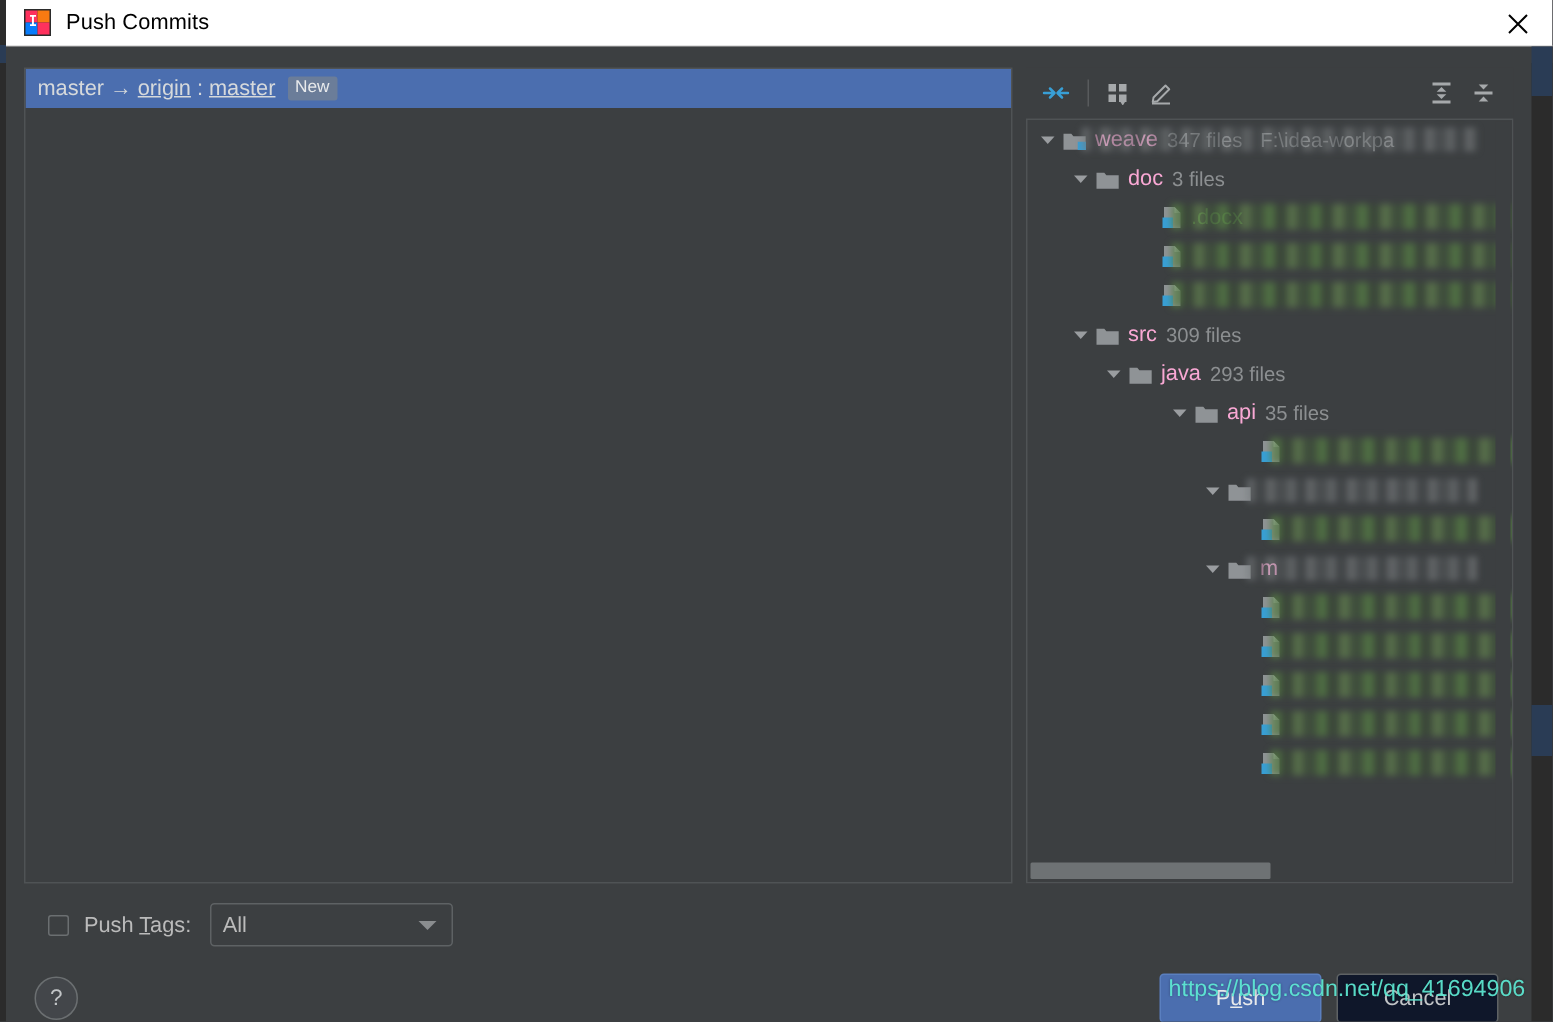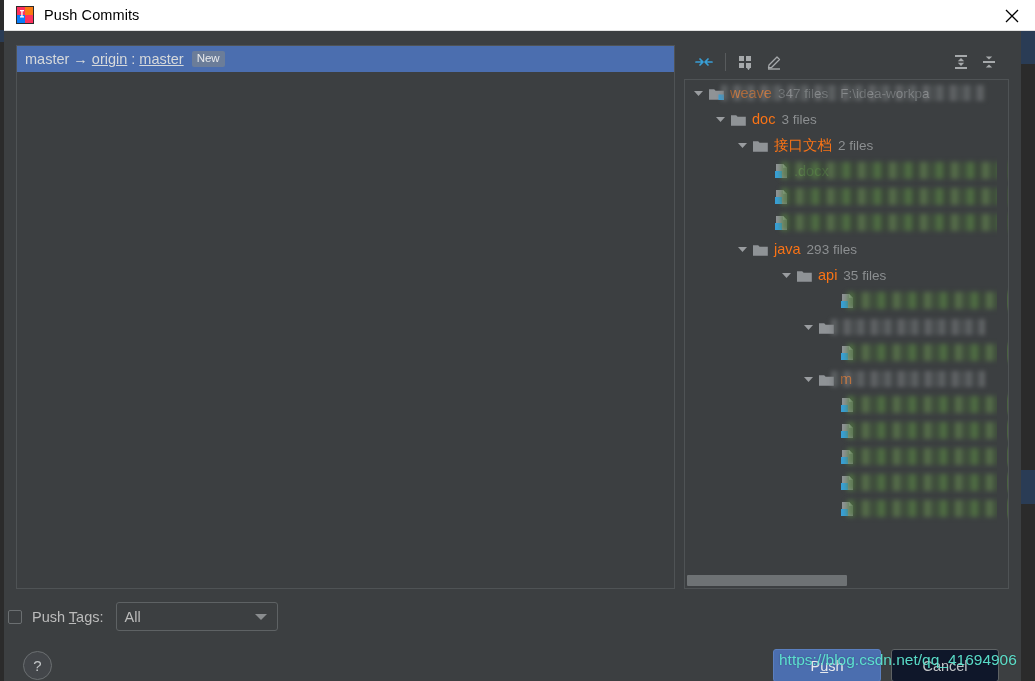--- a/index.html
+++ b/index.html
@@ -168,21 +168,21 @@
   .twisty-none { width: 14px; flex: none; margin-right: 3px; }
   .folder-ico {
     width: 17px; height: 15px; flex: none;
     margin-right: 5px;
     position: relative;
   }
   .file-ico {
     width: 15px; height: 16px; flex: none;
     margin-right: 5px;
   }
-  .node-name { color: #f97316; }
+  .node-name { color: #f9a8d4; }
   .node-count { color: #8c8f91; margin-left: 6px; font-size: 13.5px; }
   .node-path { color: #8c8f91; margin-left: 12px; font-size: 13.5px; }
   .node-green { color: #5c8a4e; }
 
   
   .blurbox {
     position: absolute;
     pointer-events: none;
   }
   .blur-grey { background:
@@ -231,21 +231,21 @@
     background: #2a3c55;
   }
   .right-gutter-blue-bot {
     position: absolute; right: 0; bottom: 0;
     width: 14px; height: 34px;
     background: #2a3c55;
   }
 
   
   .options-row {
-    position: absolute; left: 4px; top: 560px;
+    position: absolute; left: 28px; top: 560px;
     display: flex; align-items: center;
   }
   .checkbox {
     width: 14px; height: 14px;
     border: 1px solid #6b6f71;
     background: #3c3f41;
     border-radius: 2px;
     margin-right: 10px;
     cursor: default;
   }
@@ -431,73 +431,73 @@
                   <path d="M1 3 l4.5 5 l4.5 -5z" fill="#9a9da0"></path>
                 </svg>
               </span>
               <span class="folder-ico"><svg width="17" height="15" viewBox="0 0 17 15">
                   <path d="M1 3.2 h5.2 l1.4 1.6 h8.2 v9 h-14.8z" fill="#8f9396"></path>
                 </svg></span>
               <span class="node-name">doc</span>
               <span class="node-count">3 files</span>
             </div>
             <div class="tree-row">
+              <span style="width: 72px; flex: 0 0 auto;"></span>
+              <span class="twisty-none"></span>
+              <span class="file-ico"><svg width="15" height="16" viewBox="0 0 15 16">
+                  <path d="M2 1 h7 l4 4 v10 h-11z" fill="#8f9396"></path>
+                  <path d="M9 1 v4 h4z" fill="#b8bcbe"></path>
+                  <rect x="1" y="8" width="7" height="7" fill="#389fd6"></rect>
+                </svg></span>
+              <span class="node-name node-green">.docx</span>
+              <span class="blurbox blur-green" style="left: 96px; top: 4px; height: 17px; width: 244px;"></span>
+            </div>
+            <div class="tree-row">
+              <span style="width: 72px; flex: 0 0 auto;"></span>
+              <span class="twisty-none"></span>
+              <span class="file-ico"><svg width="15" height="16" viewBox="0 0 15 16">
+                  <path d="M2 1 h7 l4 4 v10 h-11z" fill="#8f9396"></path>
+                  <path d="M9 1 v4 h4z" fill="#b8bcbe"></path>
+                  <rect x="1" y="8" width="7" height="7" fill="#389fd6"></rect>
+                </svg></span>
+              <span class="blurbox blur-green" style="left: 96px; top: 4px; height: 17px; width: 244px;"></span>
+            </div>
+            <div class="tree-row">
+              <span style="width: 72px; flex: 0 0 auto;"></span>
+              <span class="twisty-none"></span>
+              <span class="file-ico"><svg width="15" height="16" viewBox="0 0 15 16">
+                  <path d="M2 1 h7 l4 4 v10 h-11z" fill="#8f9396"></path>
+                  <path d="M9 1 v4 h4z" fill="#b8bcbe"></path>
+                  <rect x="1" y="8" width="7" height="7" fill="#389fd6"></rect>
+                </svg></span>
+              <span class="blurbox blur-green" style="left: 96px; top: 4px; height: 17px; width: 244px;"></span>
+            </div>
+            <div class="tree-row">
+              <span style="width: 28px; flex: 0 0 auto;"></span>
+              <span class="twisty">
+                <svg width="11" height="11" viewBox="0 0 11 11">
+                  <path d="M1 3 l4.5 5 l4.5 -5z" fill="#9a9da0"></path>
+                </svg>
+              </span>
+              <span class="folder-ico"><svg width="17" height="15" viewBox="0 0 17 15">
+                  <path d="M1 3.2 h5.2 l1.4 1.6 h8.2 v9 h-14.8z" fill="#8f9396"></path>
+                </svg></span>
+              <span class="node-name">src</span>
+              <span class="node-count">309 files</span>
+            </div>
+            <div class="tree-row">
               <span style="width: 50px; flex: 0 0 auto;"></span>
               <span class="twisty">
                 <svg width="11" height="11" viewBox="0 0 11 11">
                   <path d="M1 3 l4.5 5 l4.5 -5z" fill="#9a9da0"></path>
                 </svg>
               </span>
               <span class="folder-ico"><svg width="17" height="15" viewBox="0 0 17 15">
                   <path d="M1 3.2 h5.2 l1.4 1.6 h8.2 v9 h-14.8z" fill="#8f9396"></path>
                 </svg></span>
-              <span class="node-name">接口文档</span>
-              <span class="node-count">2 files</span>
-            </div>
-            <div class="tree-row">
-              <span style="width: 72px; flex: 0 0 auto;"></span>
-              <span class="twisty-none"></span>
-              <span class="file-ico"><svg width="15" height="16" viewBox="0 0 15 16">
-                  <path d="M2 1 h7 l4 4 v10 h-11z" fill="#8f9396"></path>
-                  <path d="M9 1 v4 h4z" fill="#b8bcbe"></path>
-                  <rect x="1" y="8" width="7" height="7" fill="#389fd6"></rect>
-                </svg></span>
-              <span class="node-name node-green">.docx</span>
-              <span class="blurbox blur-green" style="left: 96px; top: 4px; height: 17px; width: 244px;"></span>
-            </div>
-            <div class="tree-row">
-              <span style="width: 72px; flex: 0 0 auto;"></span>
-              <span class="twisty-none"></span>
-              <span class="file-ico"><svg width="15" height="16" viewBox="0 0 15 16">
-                  <path d="M2 1 h7 l4 4 v10 h-11z" fill="#8f9396"></path>
-                  <path d="M9 1 v4 h4z" fill="#b8bcbe"></path>
-                  <rect x="1" y="8" width="7" height="7" fill="#389fd6"></rect>
-                </svg></span>
-              <span class="blurbox blur-green" style="left: 96px; top: 4px; height: 17px; width: 244px;"></span>
-            </div>
-            <div class="tree-row">
-              <span style="width: 72px; flex: 0 0 auto;"></span>
-              <span class="twisty-none"></span>
-              <span class="file-ico"><svg width="15" height="16" viewBox="0 0 15 16">
-                  <path d="M2 1 h7 l4 4 v10 h-11z" fill="#8f9396"></path>
-                  <path d="M9 1 v4 h4z" fill="#b8bcbe"></path>
-                  <rect x="1" y="8" width="7" height="7" fill="#389fd6"></rect>
-                </svg></span>
-              <span class="blurbox blur-green" style="left: 96px; top: 4px; height: 17px; width: 244px;"></span>
-            </div>
-            <div class="tree-row">
-              <span style="width: 50px; flex: 0 0 auto;"></span>
-              <span class="twisty">
-                <svg width="11" height="11" viewBox="0 0 11 11">
-                  <path d="M1 3 l4.5 5 l4.5 -5z" fill="#9a9da0"></path>
-                </svg>
-              </span>
-              <span class="folder-ico"><svg width="17" height="15" viewBox="0 0 17 15">
-                  <path d="M1 3.2 h5.2 l1.4 1.6 h8.2 v9 h-14.8z" fill="#8f9396"></path>
-                </svg></span>
               <span class="node-name">java</span>
               <span class="node-count">293 files</span>
             </div>
             <div class="tree-row">
               <span style="width: 94px; flex: 0 0 auto;"></span>
               <span class="twisty">
                 <svg width="11" height="11" viewBox="0 0 11 11">
                   <path d="M1 3 l4.5 5 l4.5 -5z" fill="#9a9da0"></path>
                 </svg>
               </span>

